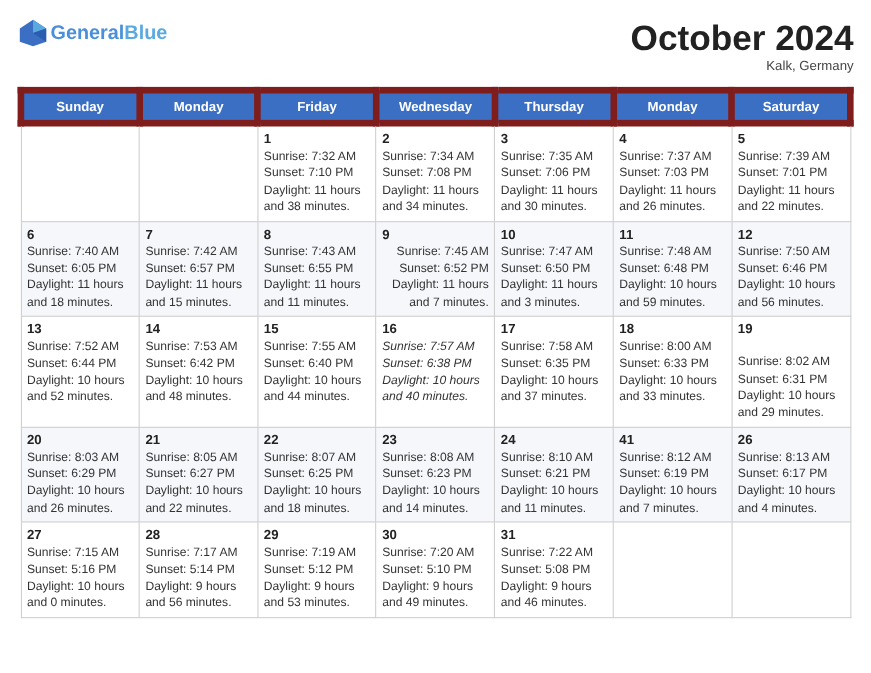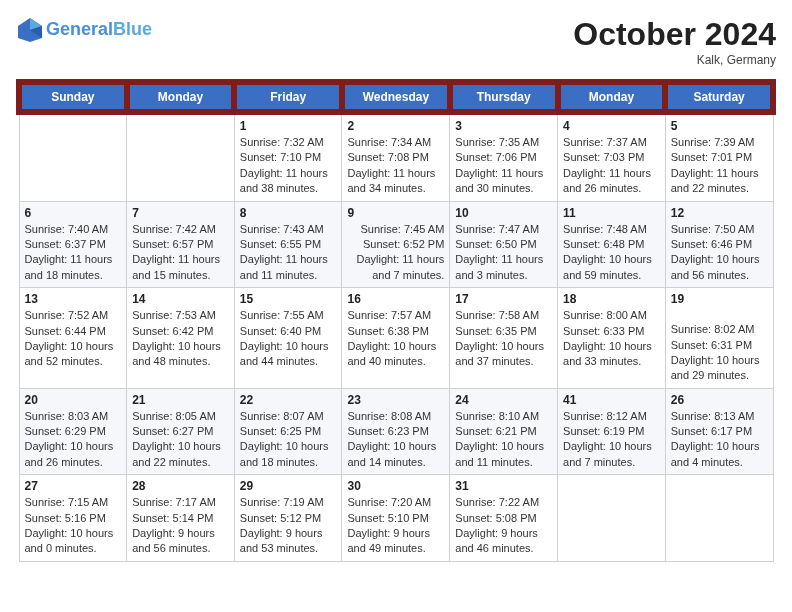--- a/index.html
+++ b/index.html
@@ -151,21 +151,21 @@
           <span class="day-number">5</span>
           <div class="day-info" style="white-space: pre-line;">Sunrise: 7:39 AM
 Sunset: 7:01 PM
 Daylight: 11 hours and 22 minutes.</div>
         </td>
       </tr>
       <tr>
         <td>
           <span class="day-number">6</span>
           <div class="day-info" style="white-space: pre-line;">Sunrise: 7:40 AM
-Sunset: 6:37 PM
+Sunset: 6:05 PM
 Daylight: 11 hours and 18 minutes.</div>
         </td>
         <td>
           <span class="day-number">7</span>
           <div class="day-info" style="white-space: pre-line;">Sunrise: 7:42 AM
 Sunset: 6:57 PM
 Daylight: 11 hours and 15 minutes.</div>
         </td>
         <td>
           <span class="day-number">8</span>
@@ -212,21 +212,21 @@
 Daylight: 10 hours and 48 minutes.</div>
         </td>
         <td>
           <span class="day-number">15</span>
           <div class="day-info" style="white-space: pre-line;">Sunrise: 7:55 AM
 Sunset: 6:40 PM
 Daylight: 10 hours and 44 minutes.</div>
         </td>
         <td>
           <span class="day-number">16</span>
-          <div class="day-info" style="white-space: pre-line;">Sunrise: 7:57 AM
+          <div class="day-info" style="white-space: pre-line; font-style: italic;">Sunrise: 7:57 AM
 Sunset: 6:38 PM
 Daylight: 10 hours and 40 minutes.</div>
         </td>
         <td>
           <span class="day-number">17</span>
           <div class="day-info" style="white-space: pre-line;">Sunrise: 7:58 AM
 Sunset: 6:35 PM
 Daylight: 10 hours and 37 minutes.</div>
         </td>
         <td>

